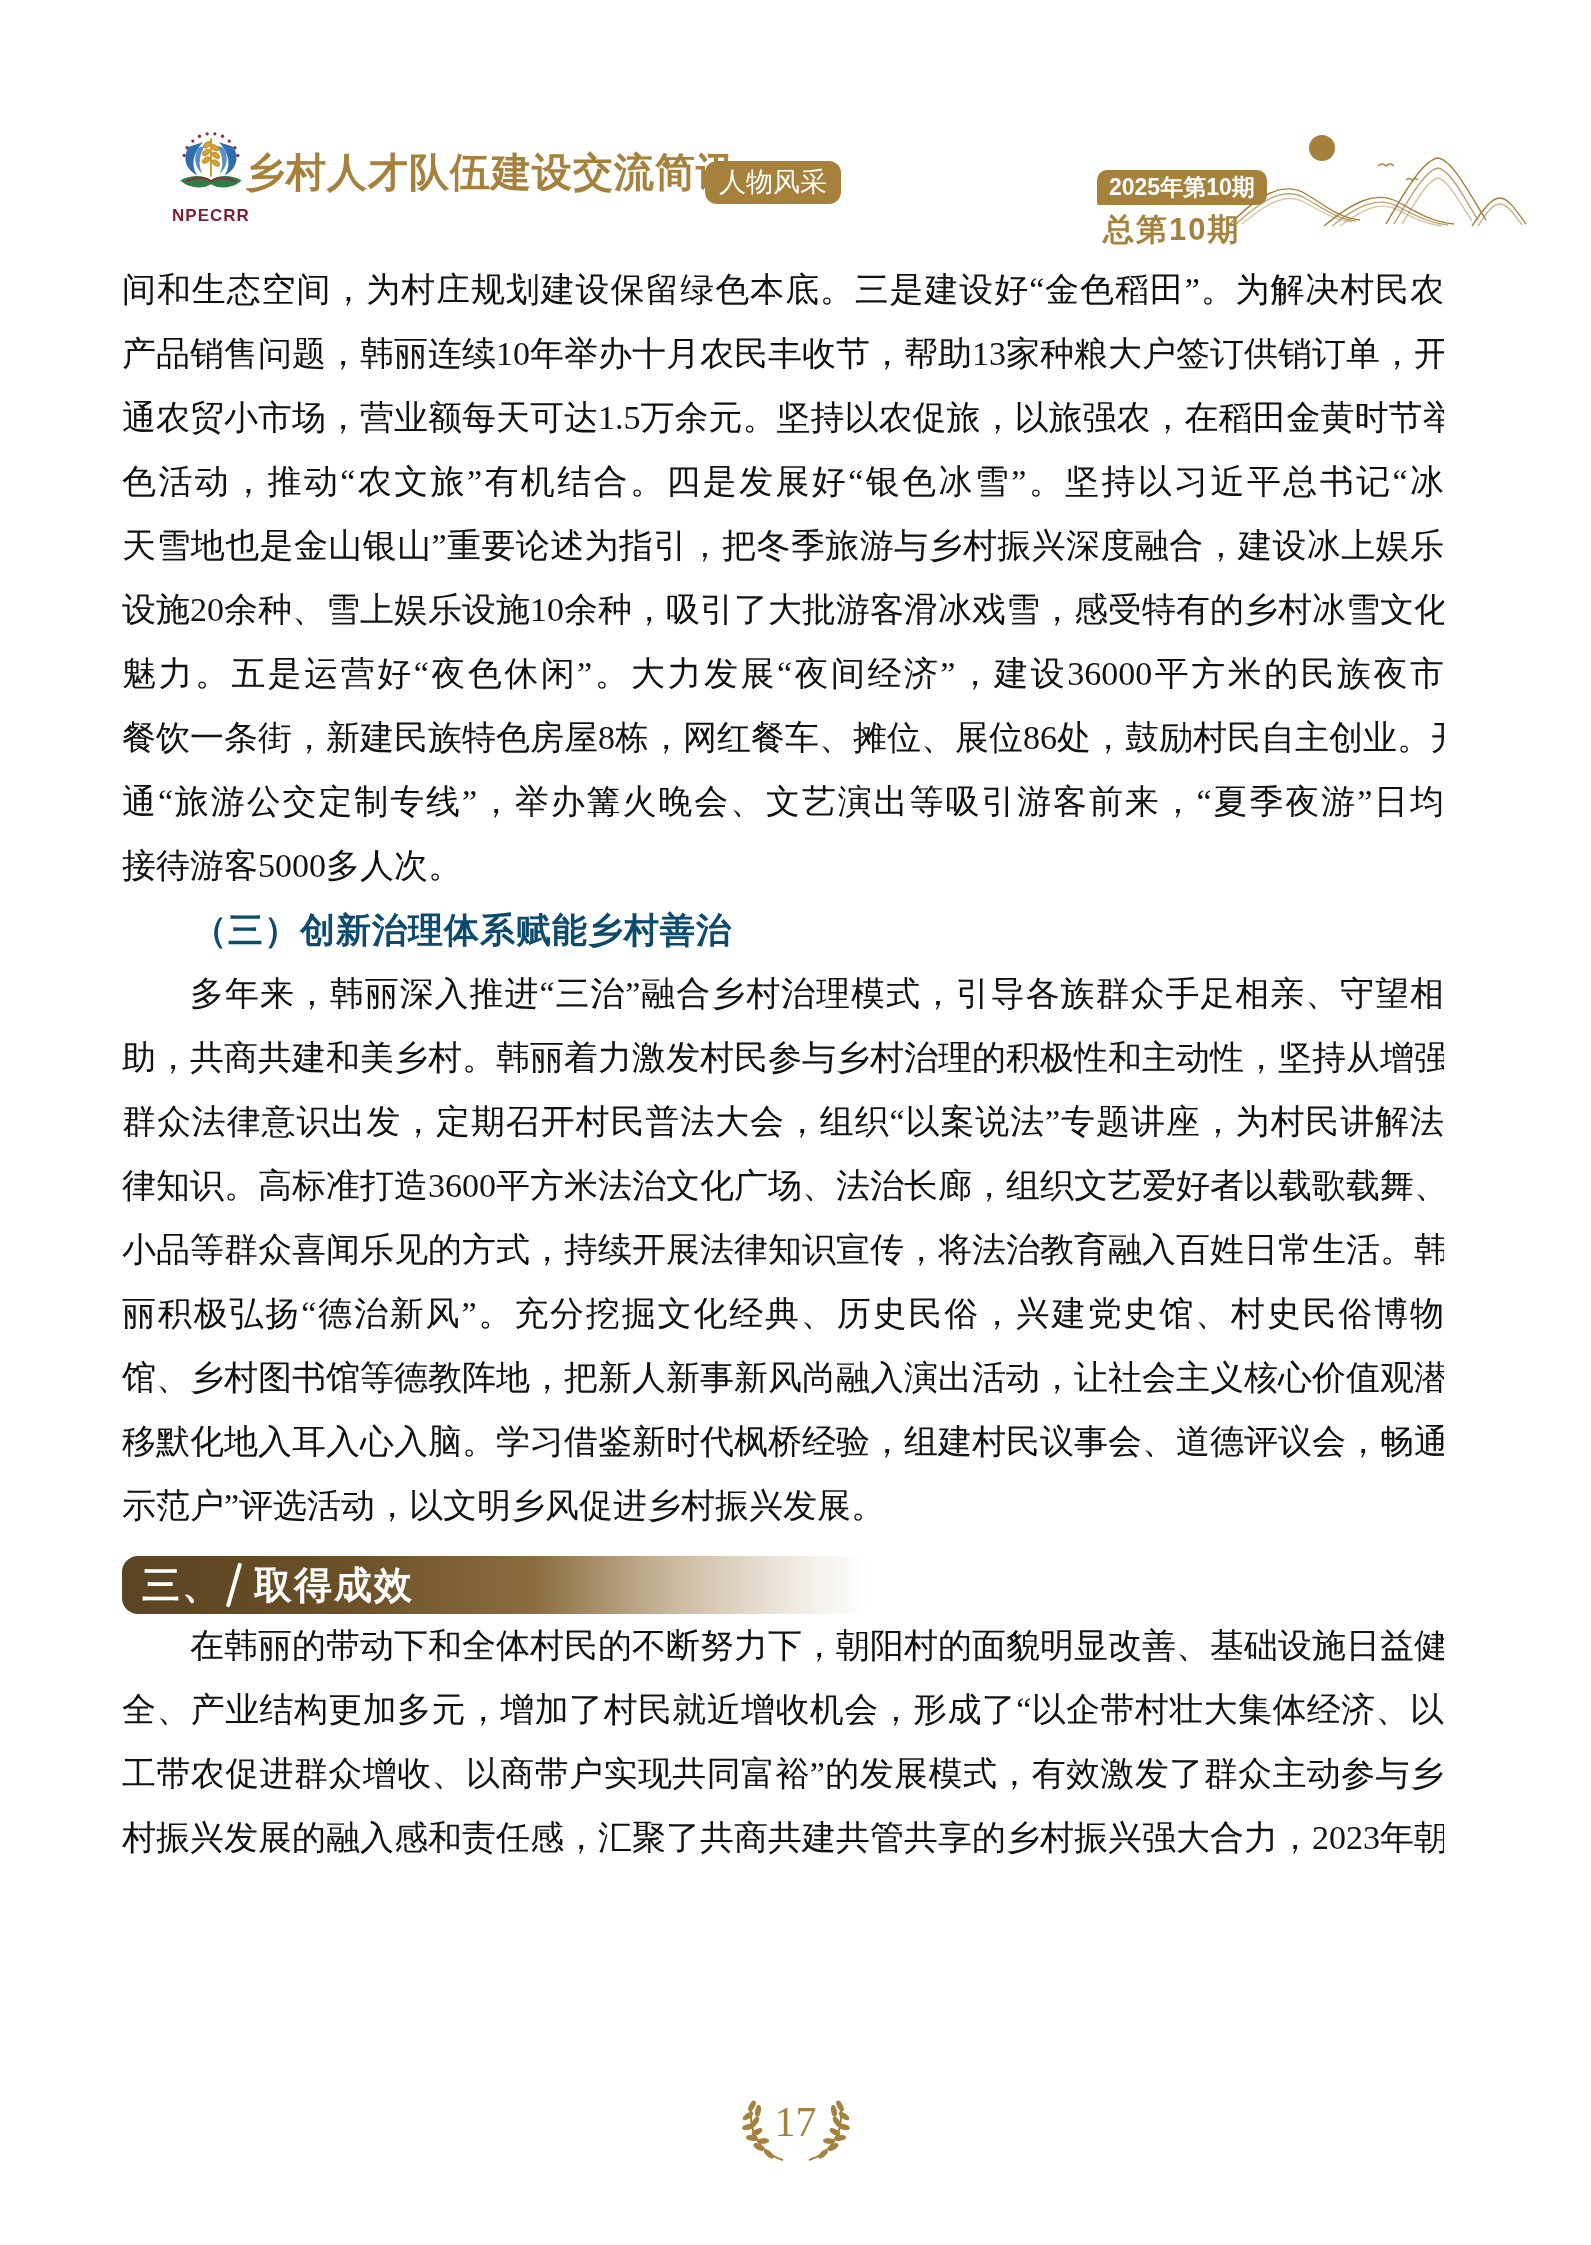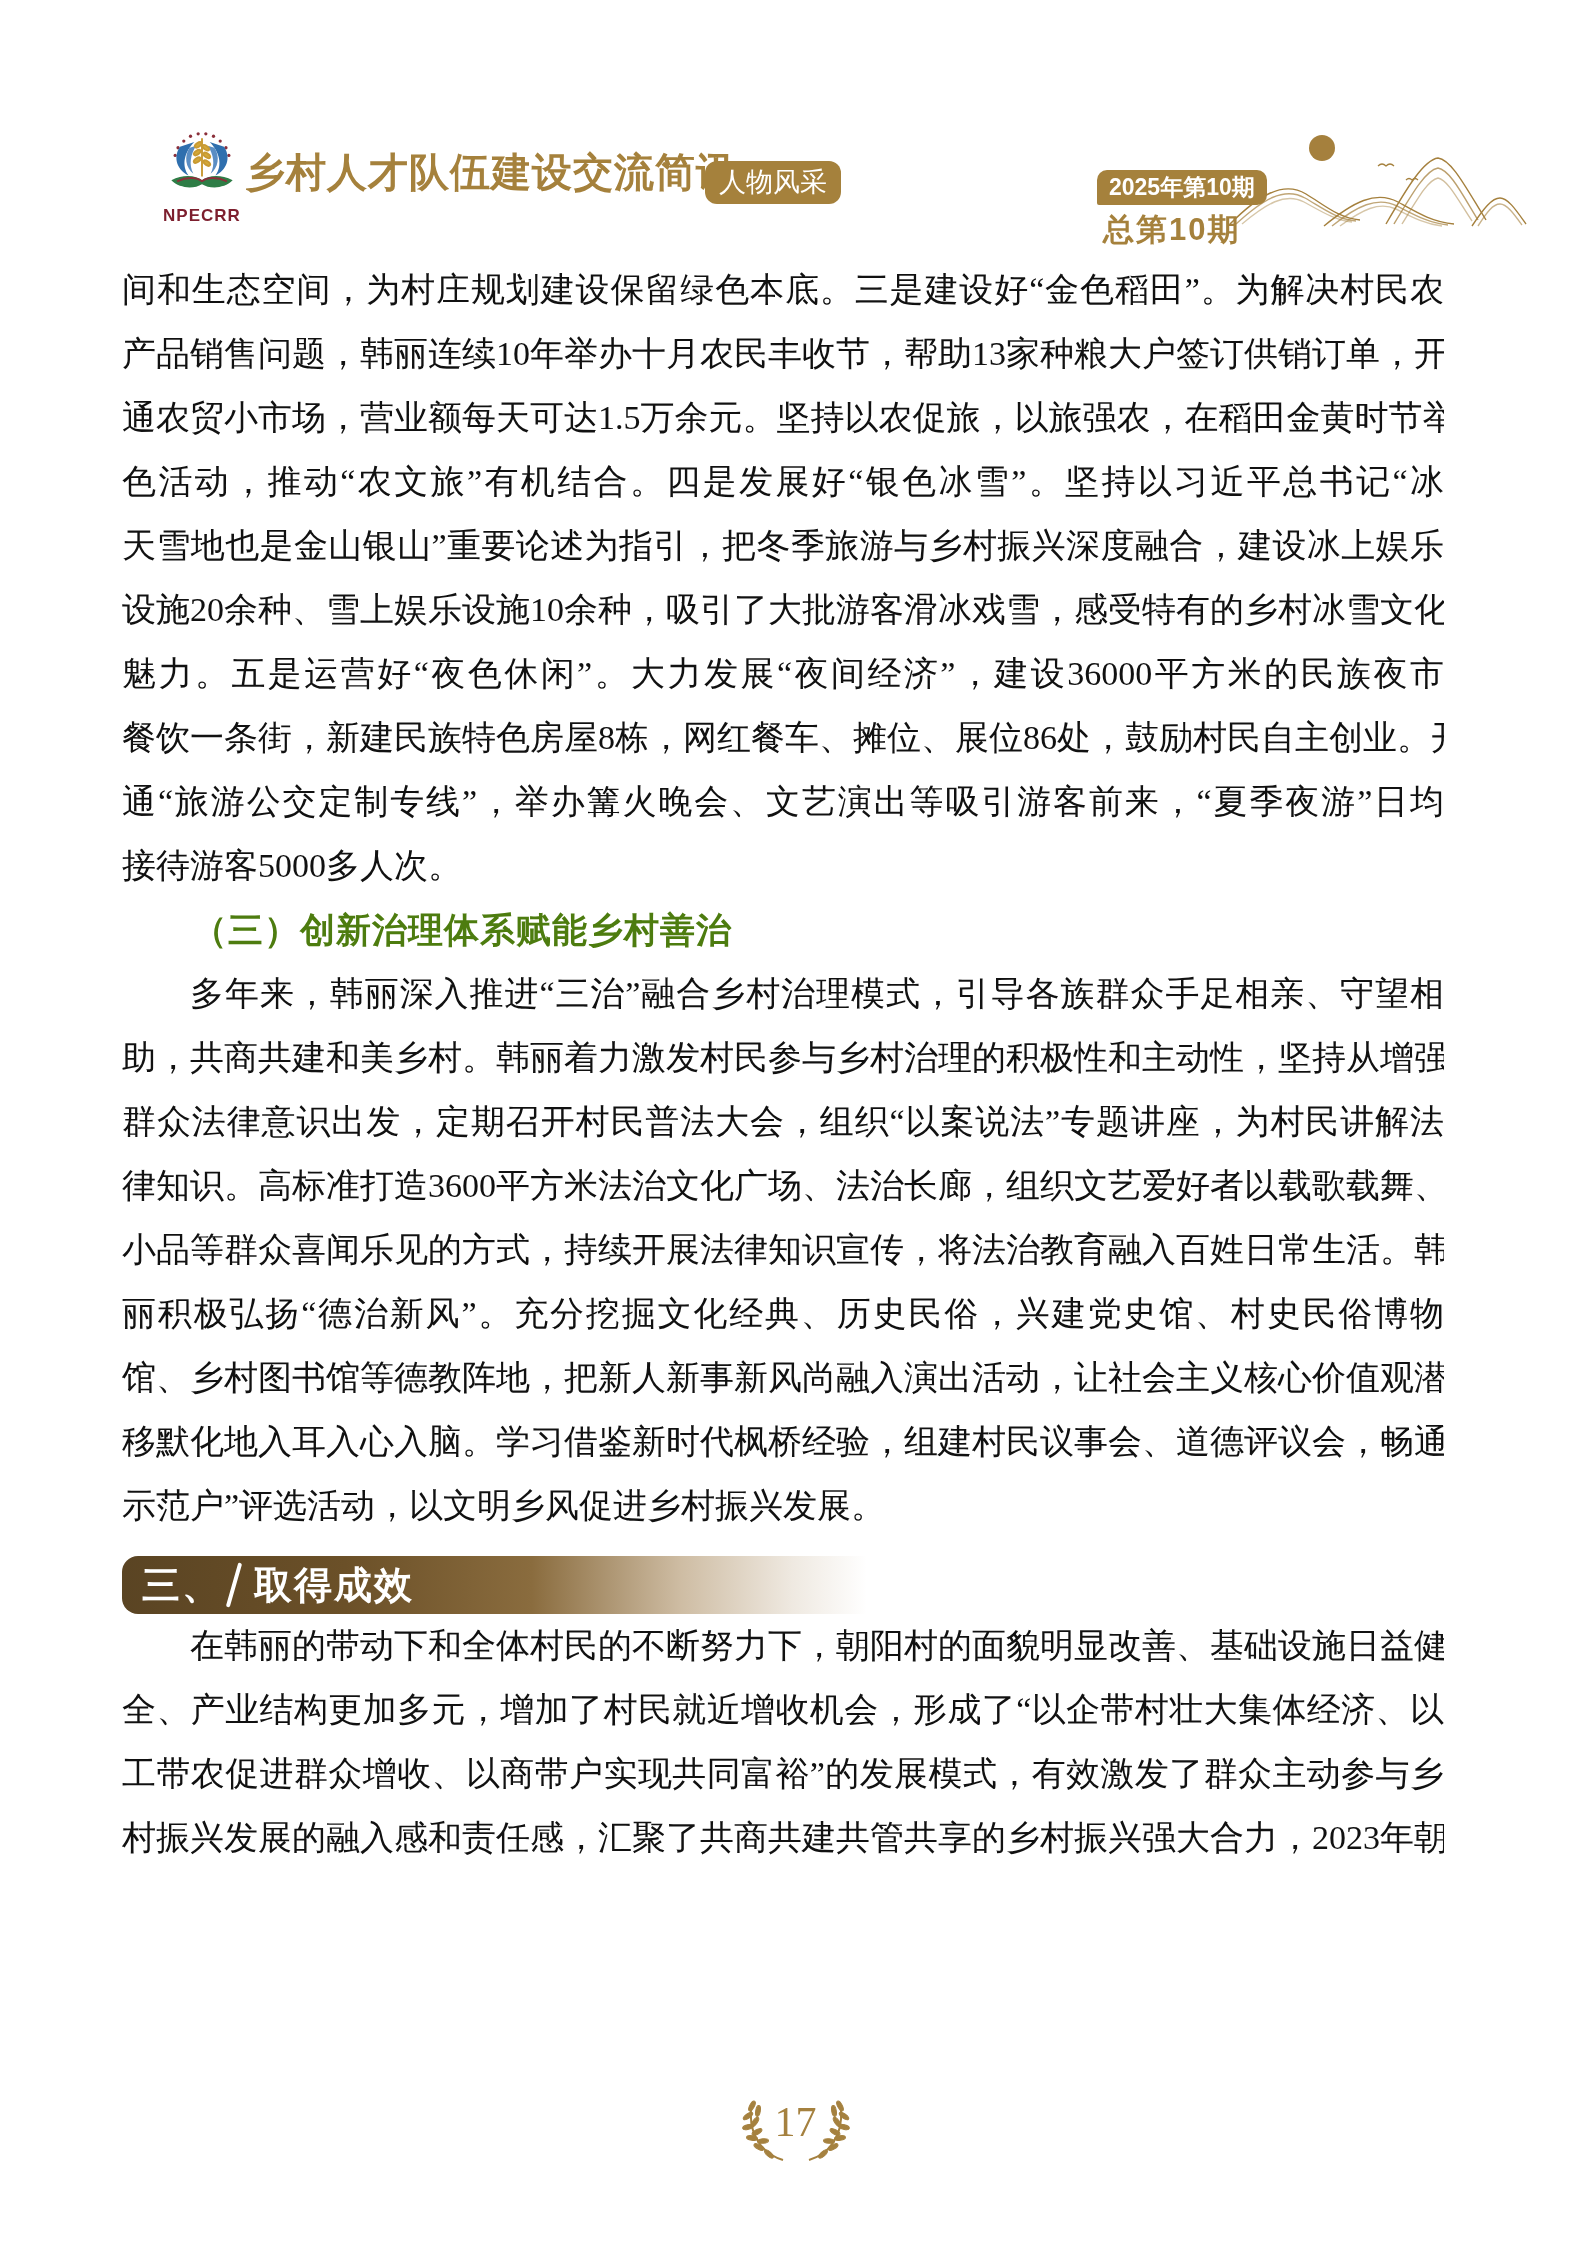--- a/index.html
+++ b/index.html
@@ -4,21 +4,21 @@
 <style>
   * { margin:0; padding:0; box-sizing:border-box; }
   html,body { background:#ffffff; }
   .page {
     position:relative; width:1591px; height:2245px; margin:0 auto;
     background:#ffffff; overflow:hidden;
     font-family:"Liberation Serif","DejaVu Serif",serif; color:#111;
   }
   
   .header { position:absolute; left:0; top:0; width:100%; height:250px; }
-  .logo { position:absolute; left:152px; top:130px; width:100px; text-align:center; }
+  .logo { position:absolute; left:161px; top:130px; width:100px; text-align:center; }
   .logo-acronym {
     margin-top:2px; font-family:"Liberation Sans",sans-serif;
     font-weight:700; font-size:17px; letter-spacing:1px; color:#7d1f2e;
   }
   .main-title {
     position:absolute; left:245px; top:146px;
     font-family:"Liberation Sans",sans-serif; font-weight:700;
     font-size:40px; line-height:52px; color:#a5813c; letter-spacing:1px;
   }
   .section-badge {
@@ -45,21 +45,21 @@
   .bline {
     height:64px; line-height:64px;
     text-align:justify; text-align-last:justify;
     white-space:nowrap; overflow:hidden;
   }
   .bline-last { text-align-last:auto; }
   .indent { text-indent:68px; }
   .sub-heading {
     height:64px; line-height:64px; padding-left:70px;
     font-family:"Liberation Sans",sans-serif; font-weight:700;
-    font-size:35px; color:#4d7c0f; letter-spacing:1px;
+    font-size:35px; color:#0c4a6e; letter-spacing:1px;
   }
   
   .banner {
     margin:18px 0 0 0; height:58px; width:745px;
     border-radius:16px 0 0 16px;
     background:linear-gradient(90deg,#5a4423 0%,#6b5028 30%,#8a6c3e 55%,
                rgba(166,134,88,0.55) 75%,rgba(166,134,88,0.18) 90%,rgba(166,134,88,0) 100%);
     display:flex; align-items:center;
     color:#ffffff; font-family:"Liberation Sans",sans-serif; font-weight:700;
     font-size:38px; letter-spacing:2px;

